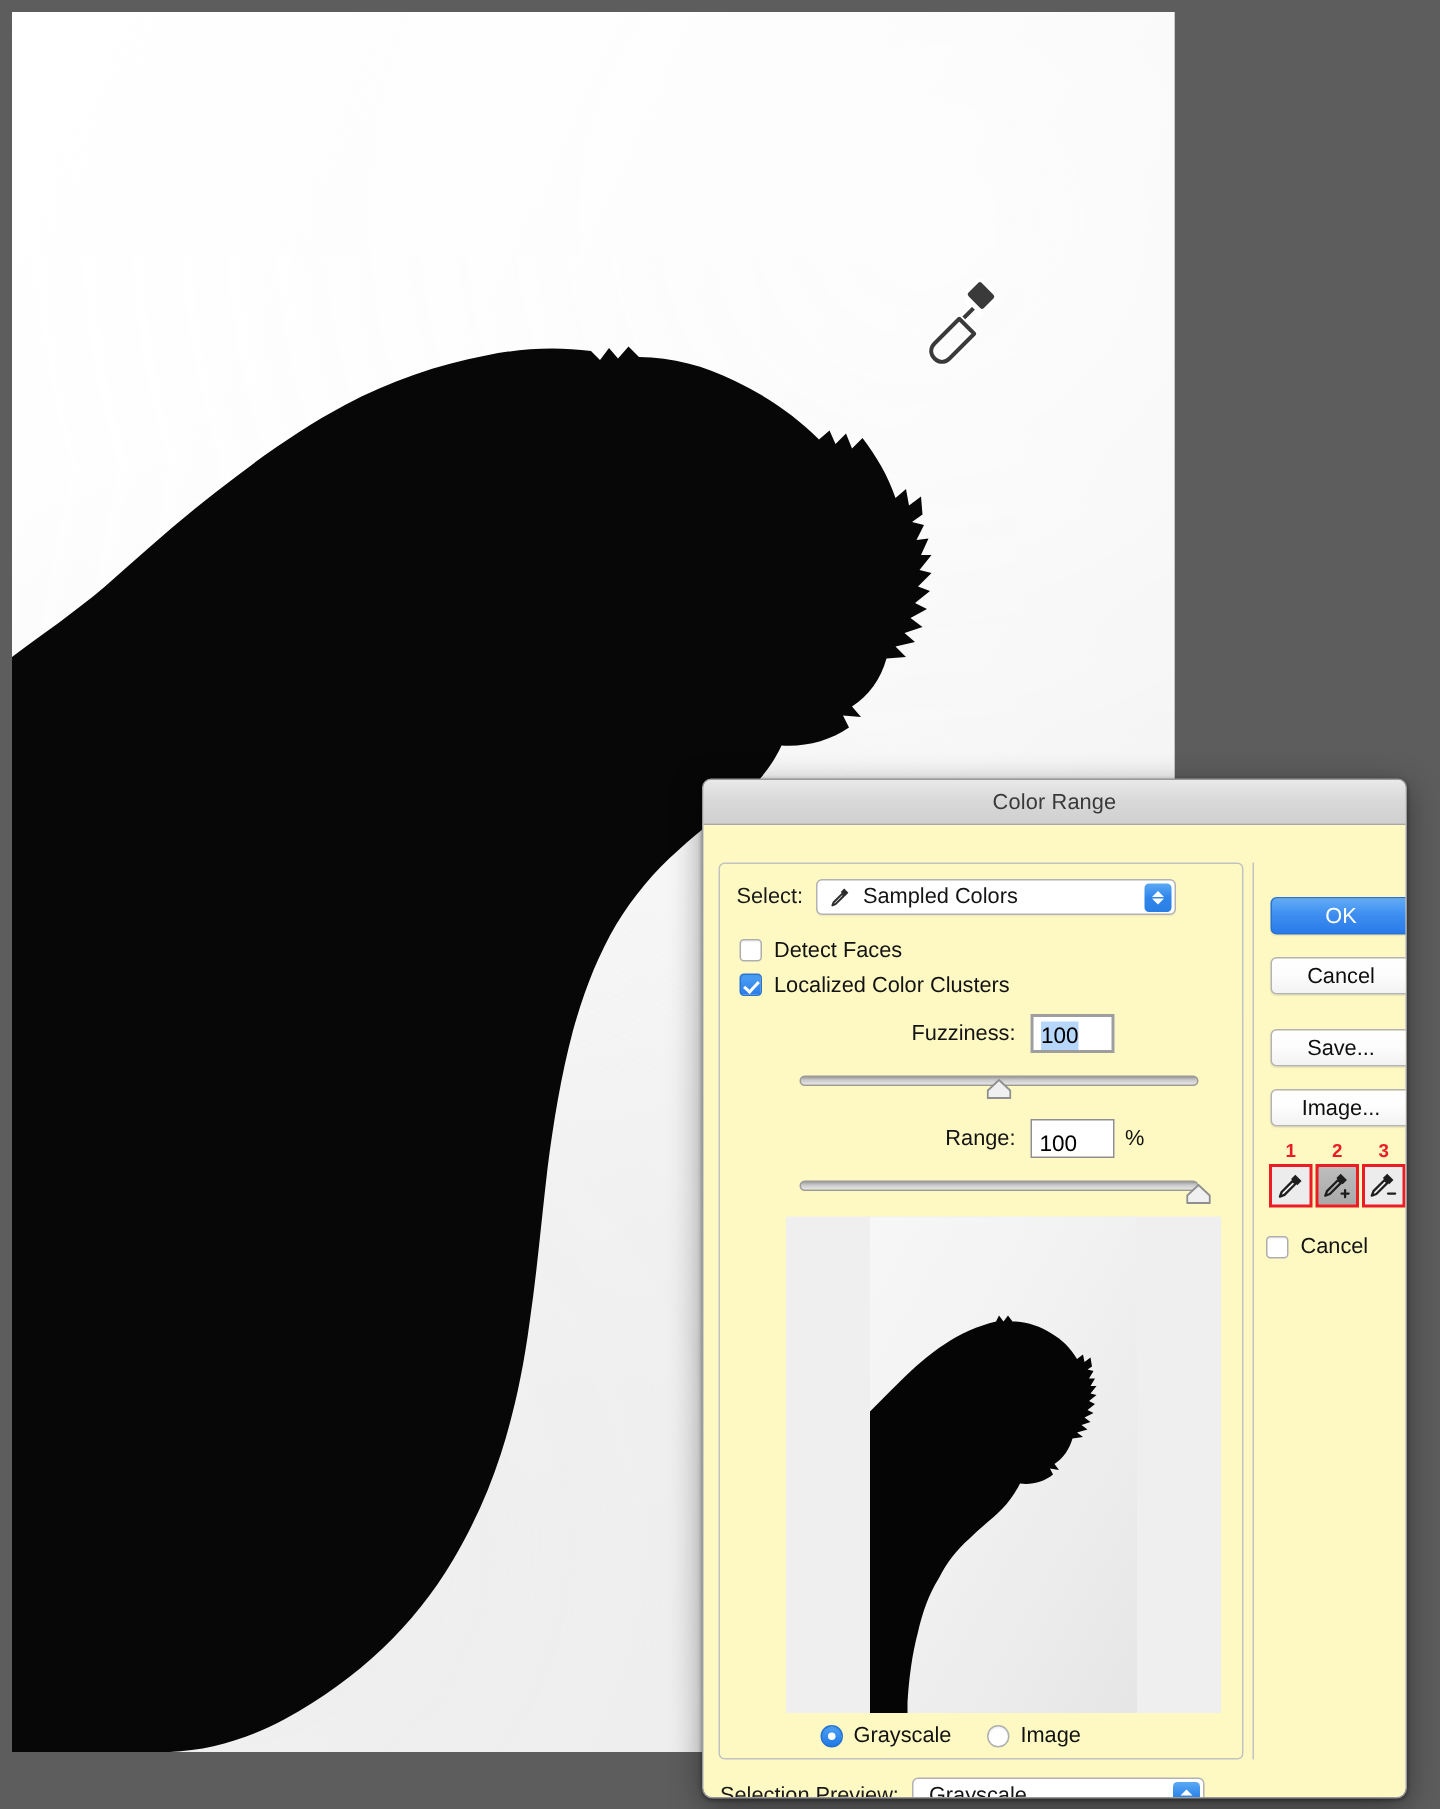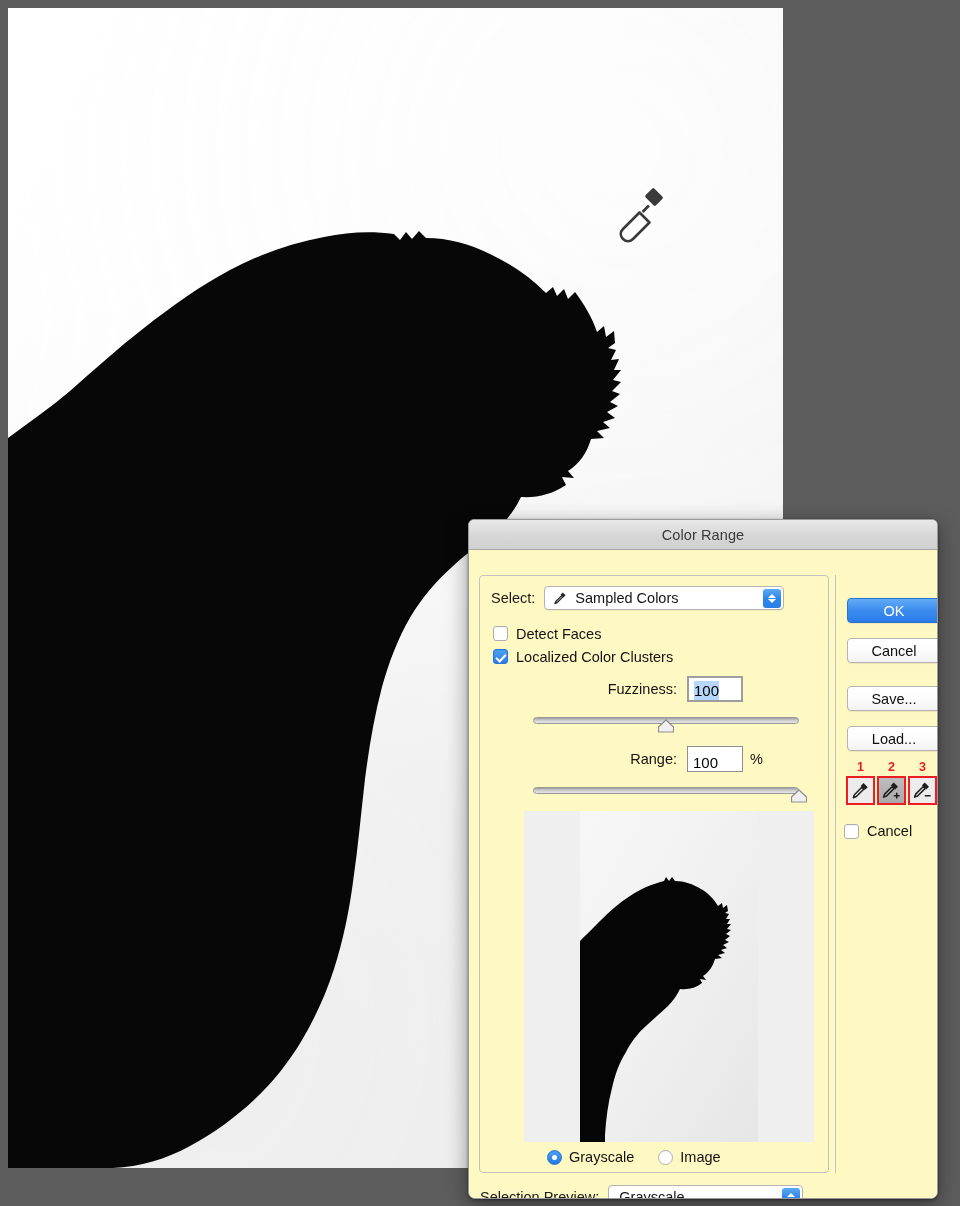--- a/index.html
+++ b/index.html
@@ -617,21 +617,21 @@
       <div class="btn primary" id="btn-ok">
         <span>OK</span>
       </div>
       <div class="btn" id="btn-cancel">
         <span>Cancel</span>
       </div>
       <div class="btn" id="btn-load">
         <span>Save...</span>
       </div>
       <div class="btn" id="btn-save">
-        <span>Load...</span>
+        <span>Image...</span>
       </div>
 
       <div class="dropper-group">
 
         <div class="dropper-btn" id="dropper-1">
           <svg width="19" height="19" viewBox="0 0 20 20">
             <path d="M13.2 2.2 L17.6 6.6 L14.6 9.6 L10.2 5.2 Z" fill="#1e1e1e"></path>
             <path d="M11.4 6.6 L3.6 14.4 L2.4 17.6 L5.6 16.4 L13.4 8.6 Z" fill="none" stroke="#1e1e1e" stroke-width="1.6" stroke-linejoin="round"></path>
           </svg>
         </div>

